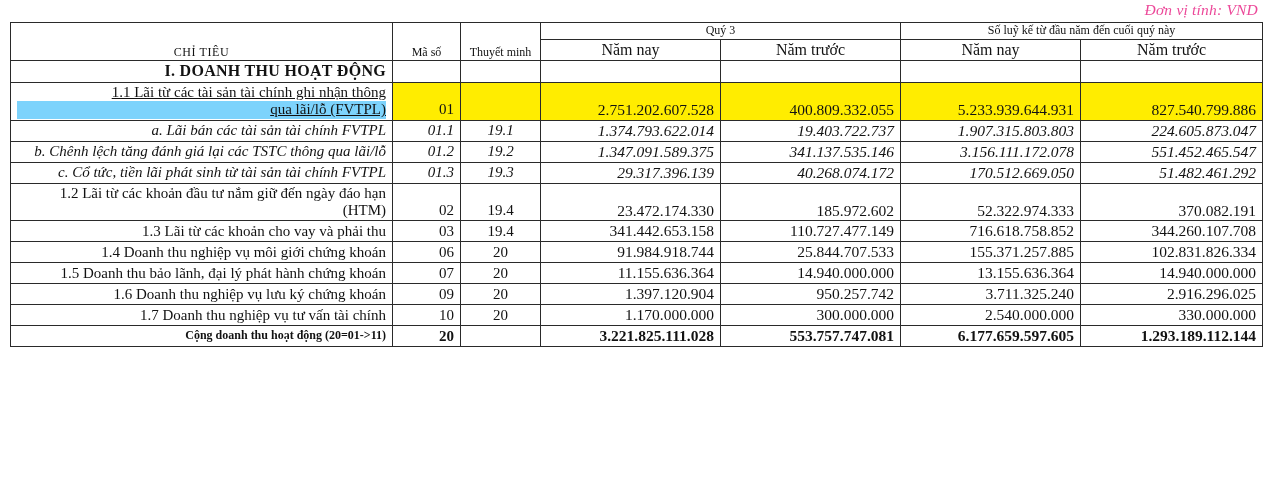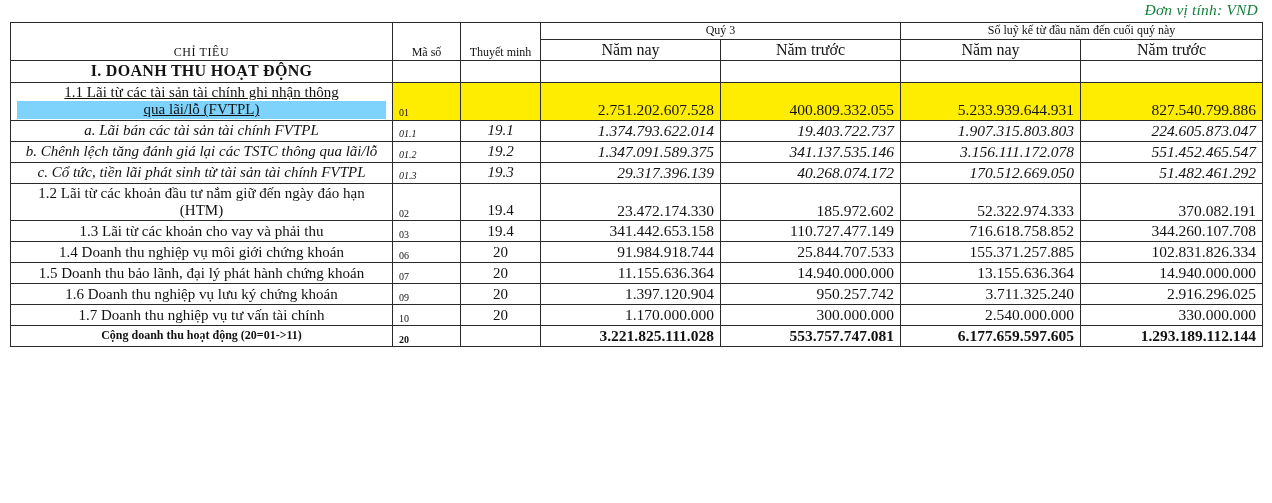--- a/index.html
+++ b/index.html
@@ -22,21 +22,21 @@
     padding: 0 10px;
   }
   .unit-line {
     text-align: right;
     font-style: italic;
     font-size: 15.5px;
     letter-spacing: 0.2px;
     padding-right: 4px;
     height: 22px;
     line-height: 20px;
-    color: #15803d;
+    color: #ec4899;
   }
   table.fin {
     border-collapse: collapse;
     width: 1252px;
     table-layout: fixed;
     font-size: 15px;
   }
   table.fin td, table.fin th {
     border: 1px solid #2a2a2a;
     padding: 1px 6px;
@@ -67,31 +67,31 @@
   col.c-label  { width: 382px; }
   col.c-code   { width: 68px;  }
   col.c-note   { width: 80px;  }
   col.c-q-cur  { width: 180px; }
   col.c-q-prev { width: 180px; }
   col.c-y-cur  { width: 180px; }
   col.c-y-prev { width: 182px; }
 
   
   .label {
-    text-align: center;
+    text-align: right;
     vertical-align: top;
     padding-top: 3px;
     padding-left: 7px;
     font-size: 15px;
   }
   .code {
-    text-align: left;
+    text-align: right;
     font-weight: bold;
     padding-left: 9px;
-    font-size: 10px;
+    font-size: 15px;
   }
   .note {
     text-align: center;
     font-size: 15px;
   }
   .num {
     text-align: right;
     padding-right: 9px;
     font-size: 15.5px;
     white-space: nowrap;

